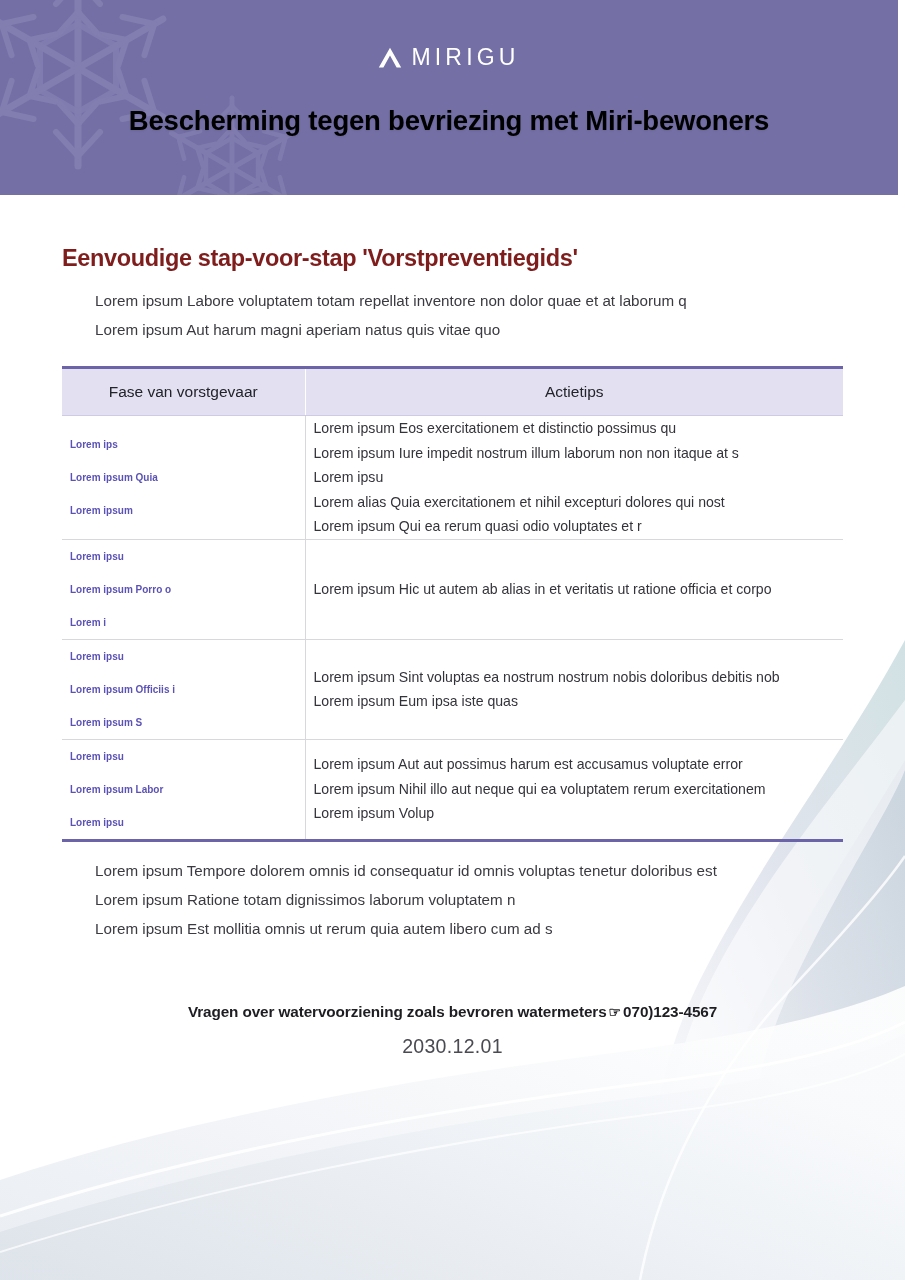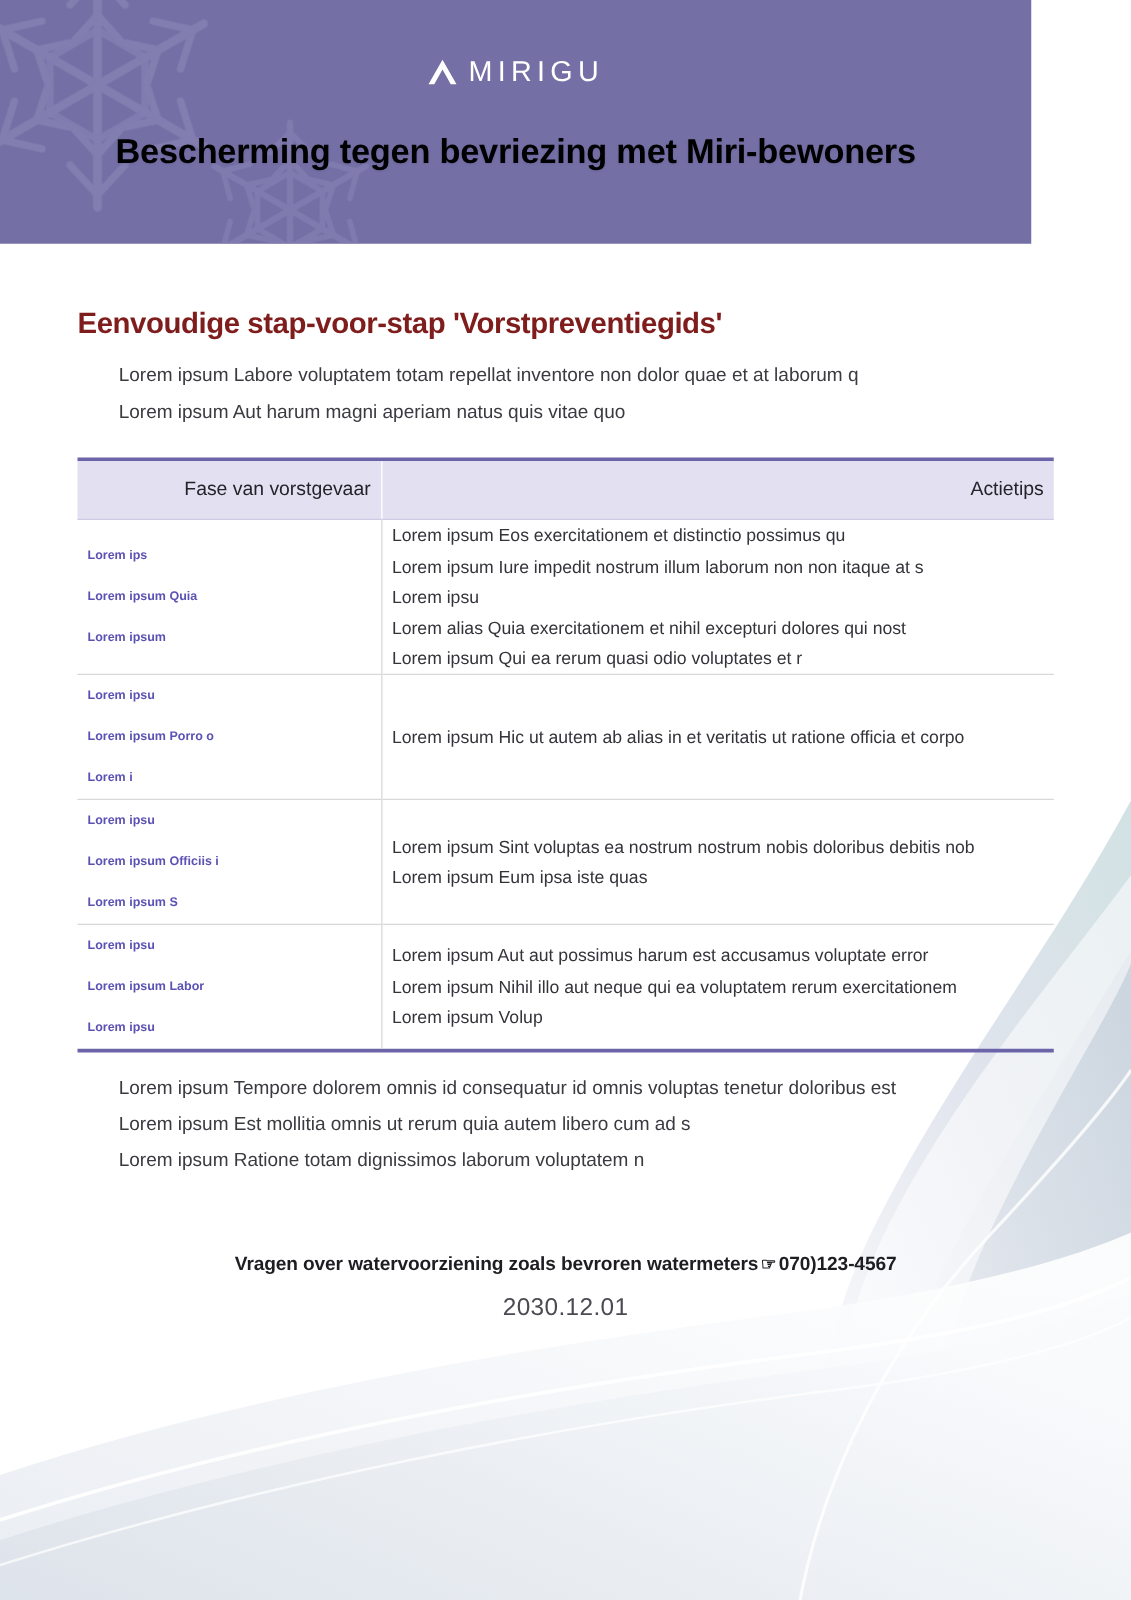--- a/index.html
+++ b/index.html
@@ -28,21 +28,21 @@
   .bg-decor {
     position: absolute;
     inset: 0;
     pointer-events: none;
     z-index: 0;
   }
 
   
   .header {
     position: relative;
-    width: 825px;
+    width: 898px;
     height: 195px;
     background: #7470a6;
     overflow: hidden;
     z-index: 2;
   }
   .header-snow {
     position: absolute;
     inset: 0;
     pointer-events: none;
   }
@@ -116,21 +116,21 @@
     width: 100%;
     border-collapse: collapse;
     table-layout: fixed;
   }
   table.guide th {
     background: #e3e0f1;
     font-size: 15.5px;
     font-weight: 400;
     color: #23232a;
     padding: 14px 8px;
-    text-align: right;
+    text-align: center;
     border-bottom: 1px solid #cfcbe4;
   }
   table.guide th.col-phase { width: 243px; border-right: 1px solid #ffffff; }
 
   table.guide td {
     padding: 0 8px;
     vertical-align: middle;
     border-top: 1px solid #d7d7dc;
   }
   table.guide tbody tr:first-child td { border-top: none; }
@@ -399,22 +399,22 @@
               <div class="tip-line">Lorem ipsum Nihil illo aut neque qui ea voluptatem rerum exercitationem</div>
               <div class="tip-line">Lorem ipsum Volup</div>
             </td>
           </tr>
         </tbody>
       </table>
     </div>
 
     <div class="para-block">
       <p class="para-line">Lorem ipsum Tempore dolorem omnis id consequatur id omnis voluptas tenetur doloribus est</p>
+      <p class="para-line">Lorem ipsum Ratione totam dignissimos laborum voluptatem n</p>
       <p class="para-line">Lorem ipsum Est mollitia omnis ut rerum quia autem libero cum ad s</p>
-      <p class="para-line">Lorem ipsum Ratione totam dignissimos laborum voluptatem n</p>
     </div>
 
     <div class="footer">
       <div class="footer-contact">
         <span>Vragen over watervoorziening zoals bevroren watermeters</span><span class="footer-hand">☞</span><span>070)123-4567</span>
       </div>
       <div class="footer-date">2030.12.01</div>
     </div>
 
   </div>

